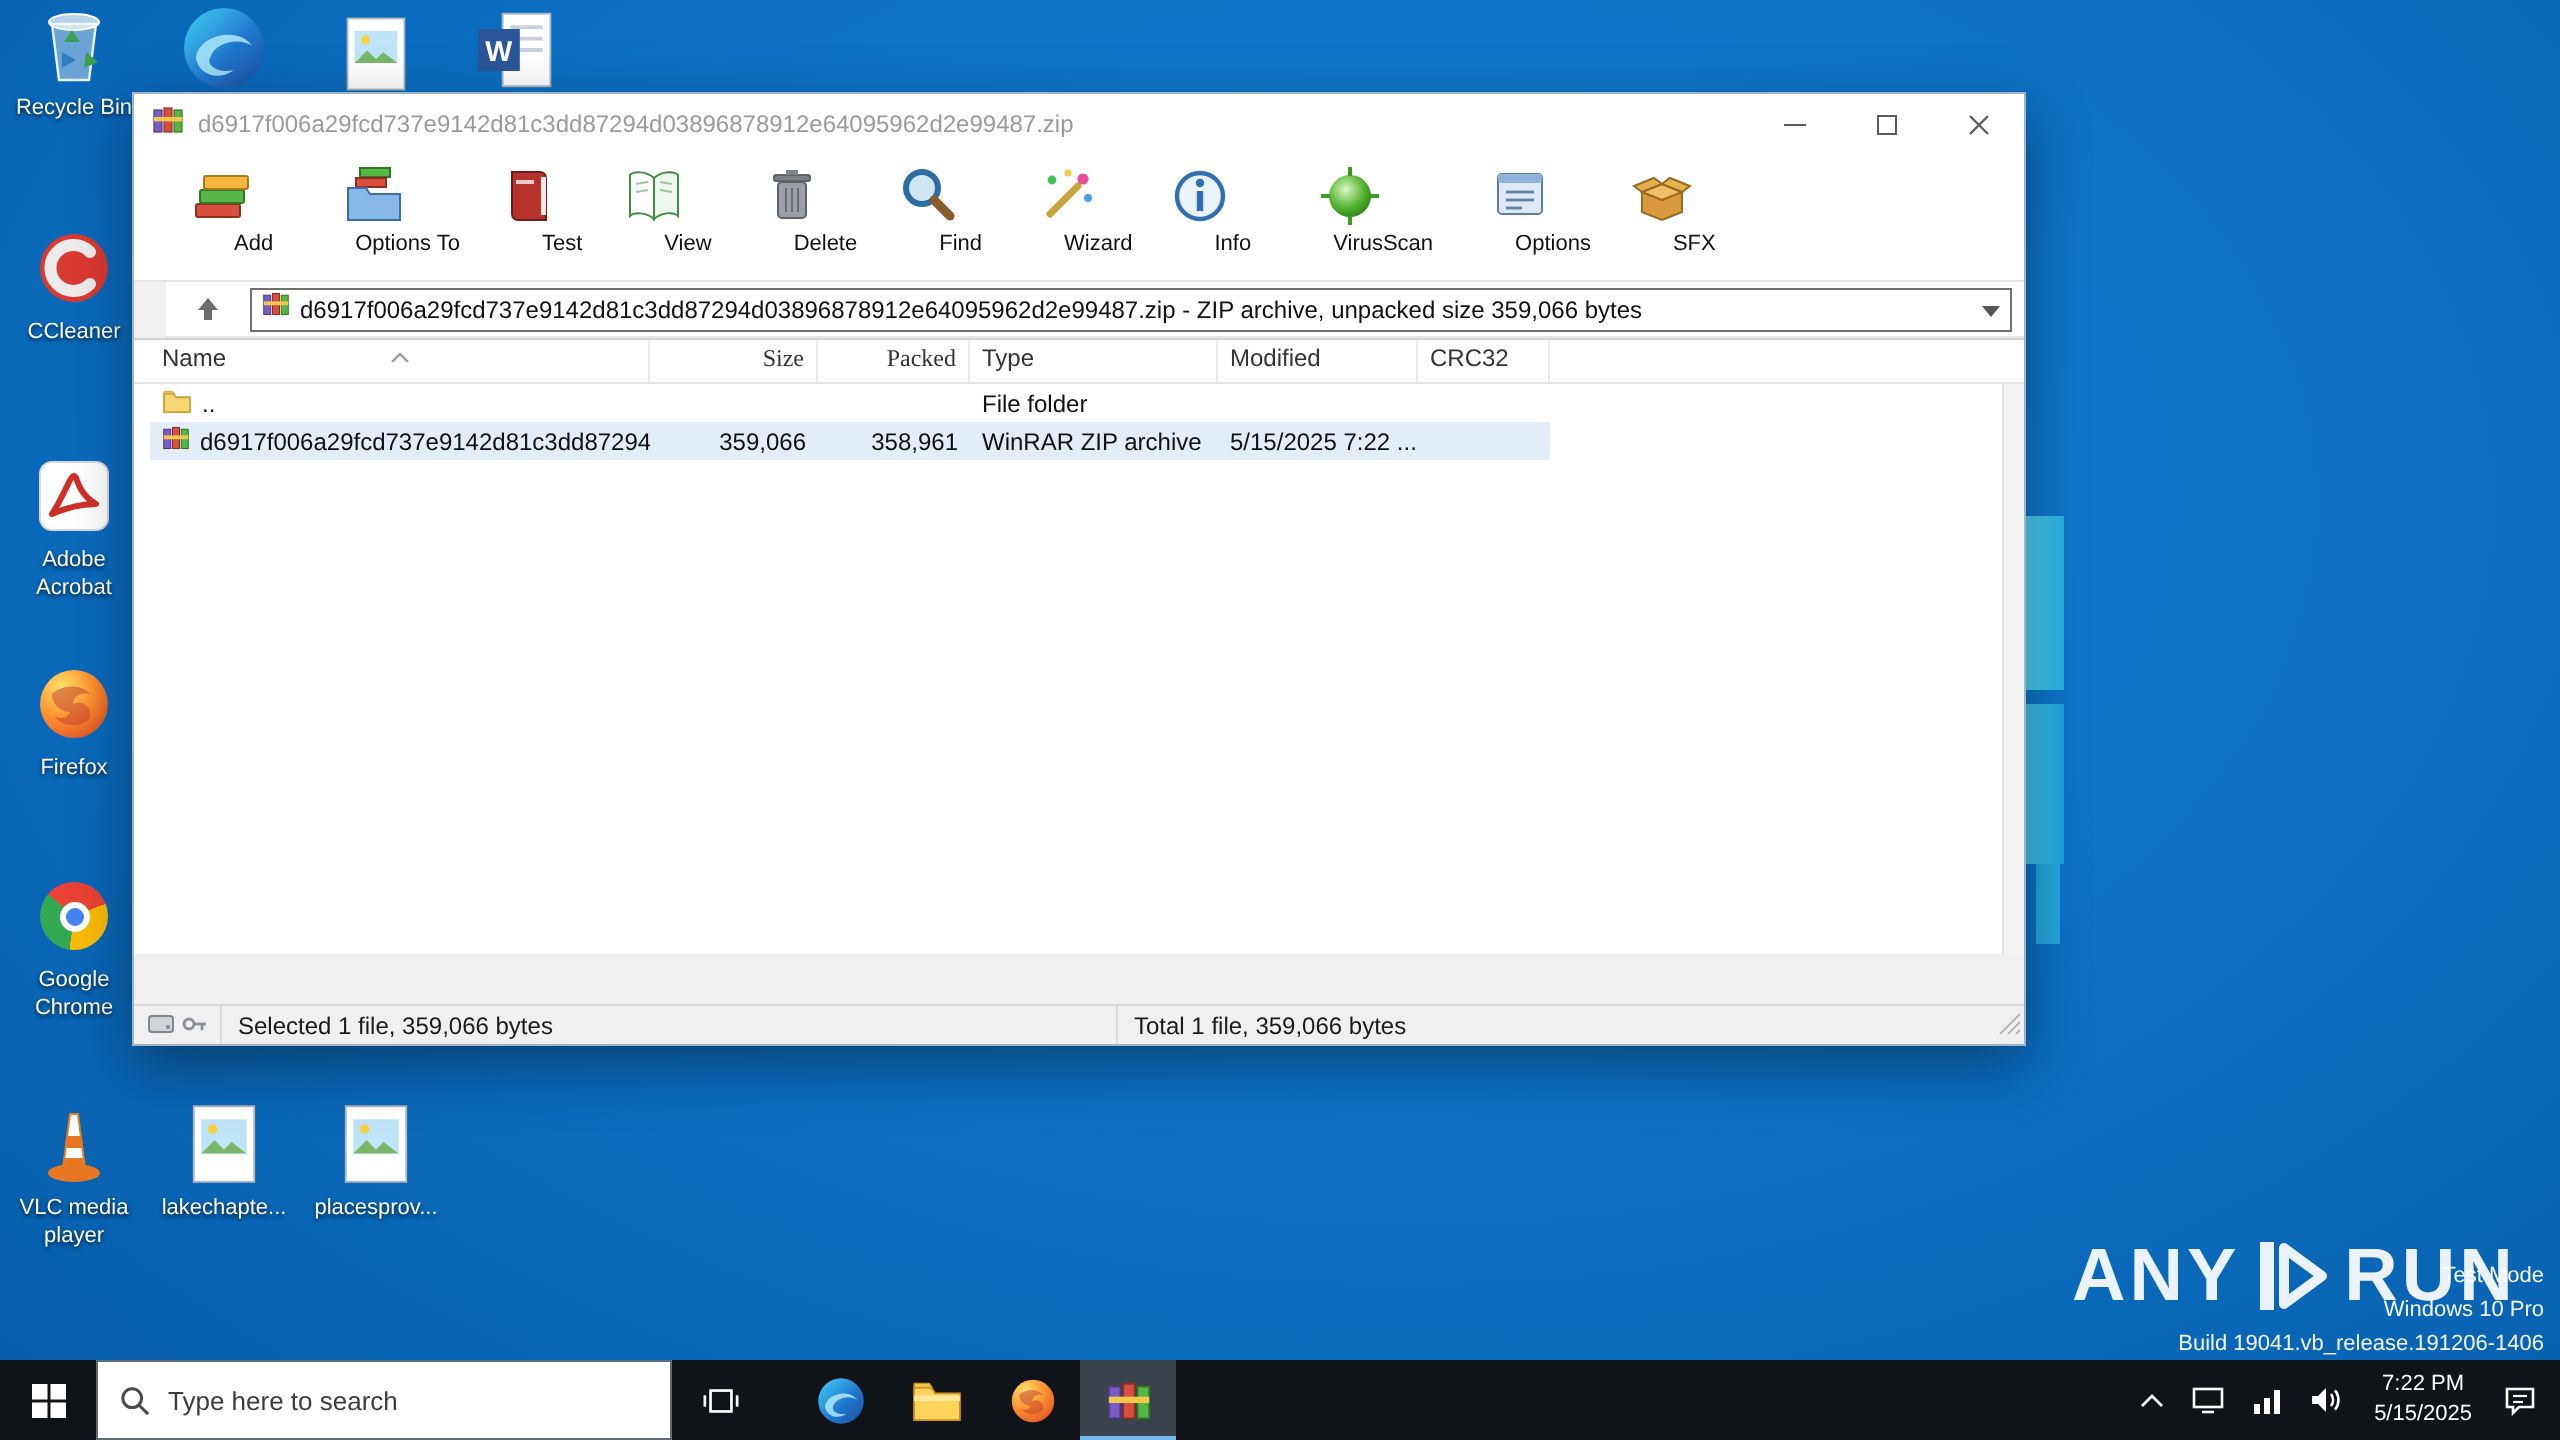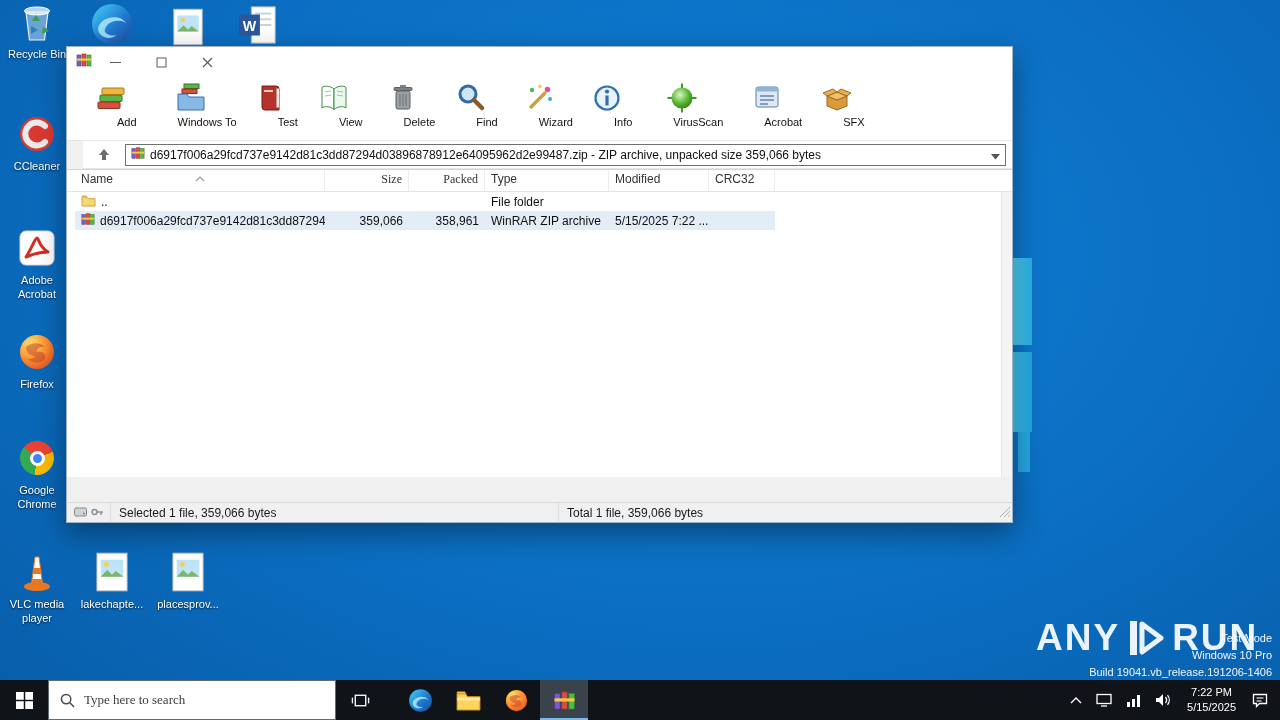--- a/index.html
+++ b/index.html
@@ -61,21 +61,21 @@
   .statusbar { height:20px; background:#f0f0f0; border-top:1px solid #dadada; display:flex; align-items:center; flex:0 0 auto; font-size:12px; color:#1a1a1a; position:relative;margin-top:25px; }
   .sb-icons { width:44px; display:flex; align-items:center; justify-content:center; gap:4px; height:100%; border-right:1px solid #dcdcdc; }
   .sb-left { width:448px; padding:0 8px; height:100%; display:flex; align-items:center; border-right:1px solid #dcdcdc; }
   .sb-right { flex:1; padding:0 8px; height:100%; display:flex; align-items:center; }
   .grip { position:absolute; right:1px; bottom:1px; }
 
   
   .taskbar { position:absolute; left:0; bottom:0; width:1280px; height:40px; background:#101419; display:flex; align-items:stretch; z-index:100; }
   .tb-start { width:48px; display:flex; align-items:center; justify-content:center; }
   .tb-search { width:288px; background:#fff; border:1px solid #5f6b75; display:flex; align-items:center; gap:9px; padding:0 11px; }
-  .tb-search input { border:none; outline:none; font-size:13px; color:#222; width:200px; font-family:Liberation Serif, serif; background:transparent; }
+  .tb-search input { border:none; outline:none; font-size:13px; color:#222; width:200px; font-family:Liberation Sans, sans-serif; background:transparent; }
   .tb-search input::placeholder { color:#3c3c3c; opacity:1; }
   .tb-btn { width:48px; display:flex; align-items:center; justify-content:center; }
   .tb-btn.active { background:#3a424c; box-shadow: inset 0 -2px 0 #76b9ed; }
   .tray { margin-left:auto; display:flex; align-items:stretch; }
   .tray-btn { display:flex; align-items:center; justify-content:center; padding:0 7px; }
   .clock { color:#fff; font-size:11px; text-align:center; line-height:1.4; display:flex; flex-direction:column; justify-content:center; padding:0 9px; }
 
   
   .wm-logo { position:absolute; left:1036px; top:617px; display:flex; align-items:center; gap:6px; z-index:2;
     color:rgba(255,255,255,.92); font-size:37px; font-weight:bold; letter-spacing:2px; }
@@ -245,20 +245,21 @@
 
   <div class="titlebar">
     <span>
       <svg width="16" height="16" viewBox="0 0 16 16">
         <rect x="1" y="3" width="4" height="11" fill="#7b5cc6" stroke="#4d3787" stroke-width=".6"></rect>
         <rect x="6" y="2" width="4" height="12" fill="#d94f3d" stroke="#8e2f22" stroke-width=".6"></rect>
         <rect x="11" y="3" width="4" height="11" fill="#58b647" stroke="#2f7a24" stroke-width=".6"></rect>
         <rect x="1" y="6.5" width="14" height="2.2" fill="#f2c94c"></rect>
       </svg>
     </span>
+    <span class="title-text">d6917f006a29fcd737e9142d81c3dd87294d03896878912e64095962d2e99487.zip</span>
     <div class="win-controls">
       <div class="win-btn">
         <svg width="11" height="11" viewBox="0 0 11 11">
             <line x1="0" y1="5.5" x2="11" y2="5.5" stroke="#5c5c5c" stroke-width="1"></line>
           </svg>
       </div>
       <div class="win-btn">
         <svg width="11" height="11" viewBox="0 0 11 11">
             <rect x="1" y="1" width="9" height="9" fill="none" stroke="#5c5c5c" stroke-width="1"></rect>
           </svg>
@@ -284,21 +285,21 @@
       <span class="tlbl">Add</span>
     </div>
     <div class="tool-btn">
       <span class="ticn">
         <svg width="32" height="32" viewBox="0 0 32 32">
           <rect x="9" y="2" width="15" height="4.5" fill="#58b647" stroke="#2f7a24"></rect>
           <rect x="7" y="7" width="15" height="4.5" fill="#d94f3d" stroke="#8e2f22"></rect>
           <path d="M3 12 h9 l2 3 h15 v13 h-26 z" fill="#86b8e8" stroke="#3e6ea5"></path>
         </svg>
       </span>
-      <span class="tlbl">Windows To</span>
+      <span class="tlbl">Options To</span>
     </div>
     <div class="tool-btn">
       <span class="ticn">
         <svg width="32" height="32" viewBox="0 0 32 32">
           <path d="M7 4 h14 a3 3 0 0 1 3 3 v21 h-14 a3 3 0 0 1 -3 -3 z" fill="#b5332a" stroke="#6d1d17"></path>
           <rect x="21.5" y="6.5" width="2.5" height="19" fill="#f4e9e7"></rect>
           <rect x="9" y="8" width="9" height="2" fill="#e8c9c5"></rect>
         </svg>
       </span>
       <span class="tlbl">Test</span>
@@ -375,21 +376,21 @@
     <div class="tool-btn">
       <span class="ticn">
         <svg width="32" height="32" viewBox="0 0 32 32">
           <rect x="5" y="5" width="22" height="20" rx="2" fill="#dfe9f5" stroke="#5b7fa6"></rect>
           <rect x="5" y="5" width="22" height="4.5" rx="2" fill="#8fb4d9"></rect>
           <line x1="9" y1="14" x2="23" y2="14" stroke="#5b7fa6" stroke-width="1.4"></line>
           <line x1="9" y1="18" x2="23" y2="18" stroke="#5b7fa6" stroke-width="1.4"></line>
           <line x1="9" y1="22" x2="17" y2="22" stroke="#5b7fa6" stroke-width="1.4"></line>
         </svg>
       </span>
-      <span class="tlbl">Acrobat</span>
+      <span class="tlbl">Options</span>
     </div>
     <div class="tool-btn">
       <span class="ticn">
         <svg width="32" height="32" viewBox="0 0 32 32">
           <path d="M6 14 l10 4 10-4 v10 l-10 4 -10-4 z" fill="#d99a3d" stroke="#9a6a1f"></path>
           <path d="M6 14 l10-4 10 4 -10 4 z" fill="#f0bf6a" stroke="#9a6a1f"></path>
           <path d="M6 14 l-4-3 10-4 4 3 z" fill="#e8b14f" stroke="#9a6a1f"></path>
           <path d="M26 14 l4-3 -10-4 -4 3 z" fill="#e8b14f" stroke="#9a6a1f"></path>
         </svg>
       </span>

